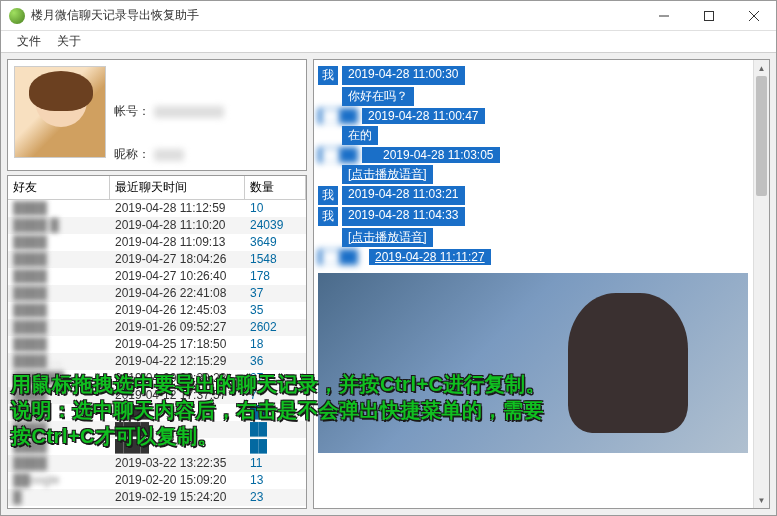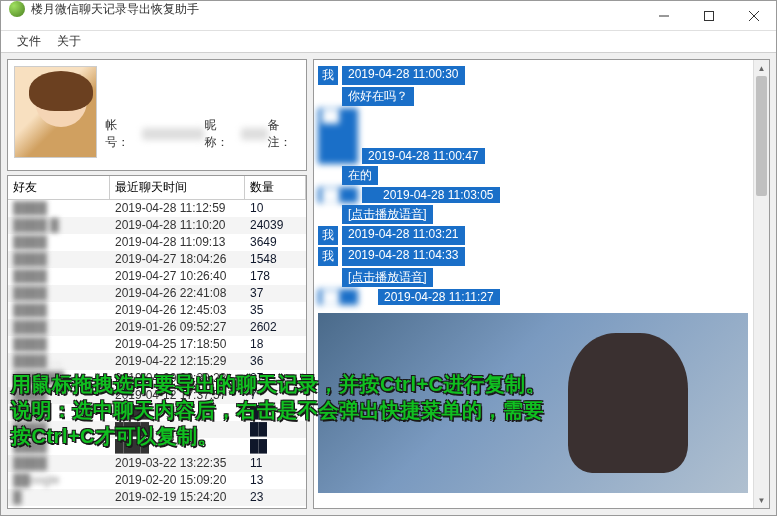--- a/index.html
+++ b/index.html
@@ -1,49 +1,49 @@
 <!DOCTYPE html>
 <html><head>
 <meta charset="utf-8">
 <style>
 * { box-sizing: border-box; margin: 0; padding: 0; }
 body { font-family: "Microsoft YaHei", "SimSun", sans-serif; font-size: 12px; background: #f0f0f0; }
 .window { width: 777px; height: 516px; background: #fff; border: 1px solid #999; display: flex; flex-direction: column; position: relative; overflow: hidden; }
-.titlebar { height: 30px; background: #fff; display: flex; padding: 0 0 0 8px; border-bottom: 1px solid #e0e0e0; }
+.titlebar { height: 30px; background: #fff; display: flex; align-items: center; padding: 0 0 0 8px; border-bottom: 1px solid #e0e0e0; }
 .titlebar-icon { width: 16px; height: 16px; border-radius: 50%; background: radial-gradient(circle at 30% 30%, #a0e060, #4a8020); margin-right: 6px; }
 .titlebar-title { flex: 1; font-size: 12px; color: #333; }
 .winbtns { display: flex; }
 .winbtn { width: 45px; height: 30px; display: flex; align-items: center; justify-content: center; cursor: pointer; }
 .winbtn svg { width: 10px; height: 10px; stroke: #333; stroke-width: 1; fill: none; }
 .menubar { height: 22px; background: #fff; display: flex; align-items: center; padding: 0 8px; border-bottom: 1px solid #d0d0d0; font-size: 12px; color: #333; }
 .menu-item { padding: 2px 8px; cursor: pointer; }
 .content { flex: 1; display: flex; padding: 6px; gap: 6px; background: #f0f0f0; overflow: hidden; }
 .left { width: 300px; display: flex; flex-direction: column; gap: 4px; }
 .profile-box { background: #fff; border: 1px solid #999; padding: 6px; display: flex; gap: 8px; height: 112px; }
 .avatar { width: 92px; height: 92px; border: 1px solid #ccc; background: linear-gradient(135deg,#f8e0c0 40%,#d0a060 60%); position: relative; overflow: hidden; }
 .avatar::before { content:""; position:absolute; top:8px; left:20px; width:52px; height:52px; background:#f5d5b5; border-radius:50%; }
 .avatar::after { content:""; position:absolute; top:4px; left:14px; width:64px; height:40px; background:#6b4020; border-radius:50% 50% 40% 40%; }
-.profile-fields { display: flex; flex-direction: row; gap: 0; padding-top: 4px; margin-top: 33px; }
+.profile-fields { display: flex; flex-direction: column; gap: 26px; padding-top: 4px; margin-top: 33px; }
 .pf-row { display: flex; align-items: center; gap: 4px; font-size: 12px; }
 .pf-label { color: #333; }
 .pf-value { color: #999; filter: blur(3px); background: #ddd; width: 70px; height: 12px; border-radius: 2px; }
 .friends-box { flex: 1; background: #fff; border: 1px solid #999; overflow: hidden; display: flex; flex-direction: column; }
 .friends-header { display: flex; background: #fff; border-bottom: 1px solid #ccc; font-size: 12px; }
 .friends-header > div { padding: 3px 5px; border-right: 1px solid #ccc; background: #fff; font-weight: normal; }
 .fh-name { width: 102px; }
 .fh-time { width: 135px; }
 .fh-count { flex: 1; }
 .friends-body { flex: 1; overflow-y: auto; }
 .friend-row { display: flex; font-size: 12px; height: 17px; line-height: 17px; }
 .friend-row:nth-child(odd) { background: #fff; }
 .friend-row:nth-child(even) { background: #f4f4f4; }
 .friend-row > div { padding: 0 5px; white-space: nowrap; overflow: hidden; }
 .fr-name { width: 102px; color: #888; filter: blur(2.5px); }
 .fr-time { width: 135px; color: #333; }
-.fr-count { flex: 1; color: #0f172a; }
+.fr-count { flex: 1; color: #0369a1; }
 .right { flex: 1; background: #fff; border: 1px solid #999; overflow: hidden; position: relative; }
 .chat { padding: 6px 4px; font-size: 12px; }
 .chat-line { margin-bottom: 2px; display: flex; }
 .chat-sel { background: #1a6fc8; color: #fff; padding: 1px 4px; display: inline-block; }
 .chat-name { background: #1a6fc8; color: #fff; padding: 1px 4px; display: inline-block; filter: blur(3px); min-width: 40px; }
 .chat-ts { background: #1a6fc8; color: #fff; padding: 1px 6px; display: inline-block; }
 .chat-msg { background: #1a6fc8; color: #fff; padding: 1px 6px; display: inline-block; margin-left: 0; }
 .chat-indent { margin-left: 24px; }
 .chat-link { text-decoration: underline; }
 .chat-img-placeholder { margin-top: 6px; width: 430px; height: 180px; background: linear-gradient(135deg,#4a6a8a 0%,#7a9ac0 40%,#b0c0d0 100%); position: relative; }
@@ -213,21 +213,21 @@
       <div class="chat" id="chat-body">
           <div class="chat-line">
             <span class="chat-sel">我</span>
             <span class="chat-ts" style="margin-left: 4px;">2019-04-28 11:00:30</span>
           </div>
           <div class="chat-line chat-indent">
             <span class="chat-msg">你好在吗？</span>
           </div>
           <div class="chat-line">
             <span class="chat-name">██</span>
-            <span class="chat-ts" style="margin-left: 4px; margin-top: 40px;">2019-04-28 11:00:47</span>
+            <span class="chat-ts" style="margin-left: 4px;">2019-04-28 11:00:47</span>
           </div>
           <div class="chat-line chat-indent">
             <span class="chat-msg">在的</span>
           </div>
           <div class="chat-line">
             <span class="chat-name">██</span>
             <span class="chat-ts" style="margin-left: 4px; padding-left: 21px;">2019-04-28 11:03:05</span>
           </div>
           <div class="chat-line chat-indent">
             <span class="chat-msg chat-link">[点击播放语音]</span>
@@ -238,21 +238,21 @@
           </div>
           <div class="chat-line">
             <span class="chat-sel">我</span>
             <span class="chat-ts" style="margin-left: 4px;">2019-04-28 11:04:33</span>
           </div>
           <div class="chat-line chat-indent">
             <span class="chat-msg chat-link">[点击播放语音]</span>
           </div>
           <div class="chat-line">
             <span class="chat-name">██</span>
-            <span class="chat-ts" style="margin-left: 20px;">2019-04-28 11:11:27</span>
+            <span class="chat-ts" style="margin-left: 11px; text-decoration: underline;">2019-04-28 11:11:27</span>
           </div>
           <div class="chat-line">
             <div class="chat-img-placeholder"></div>
           </div>
         </div>
       <div class="scrollbar-v">
         <div class="scrollbar-btn sb-up">▲</div>
         <div class="scrollbar-thumb"></div>
         <div class="scrollbar-btn sb-down">▼</div>
       </div>

